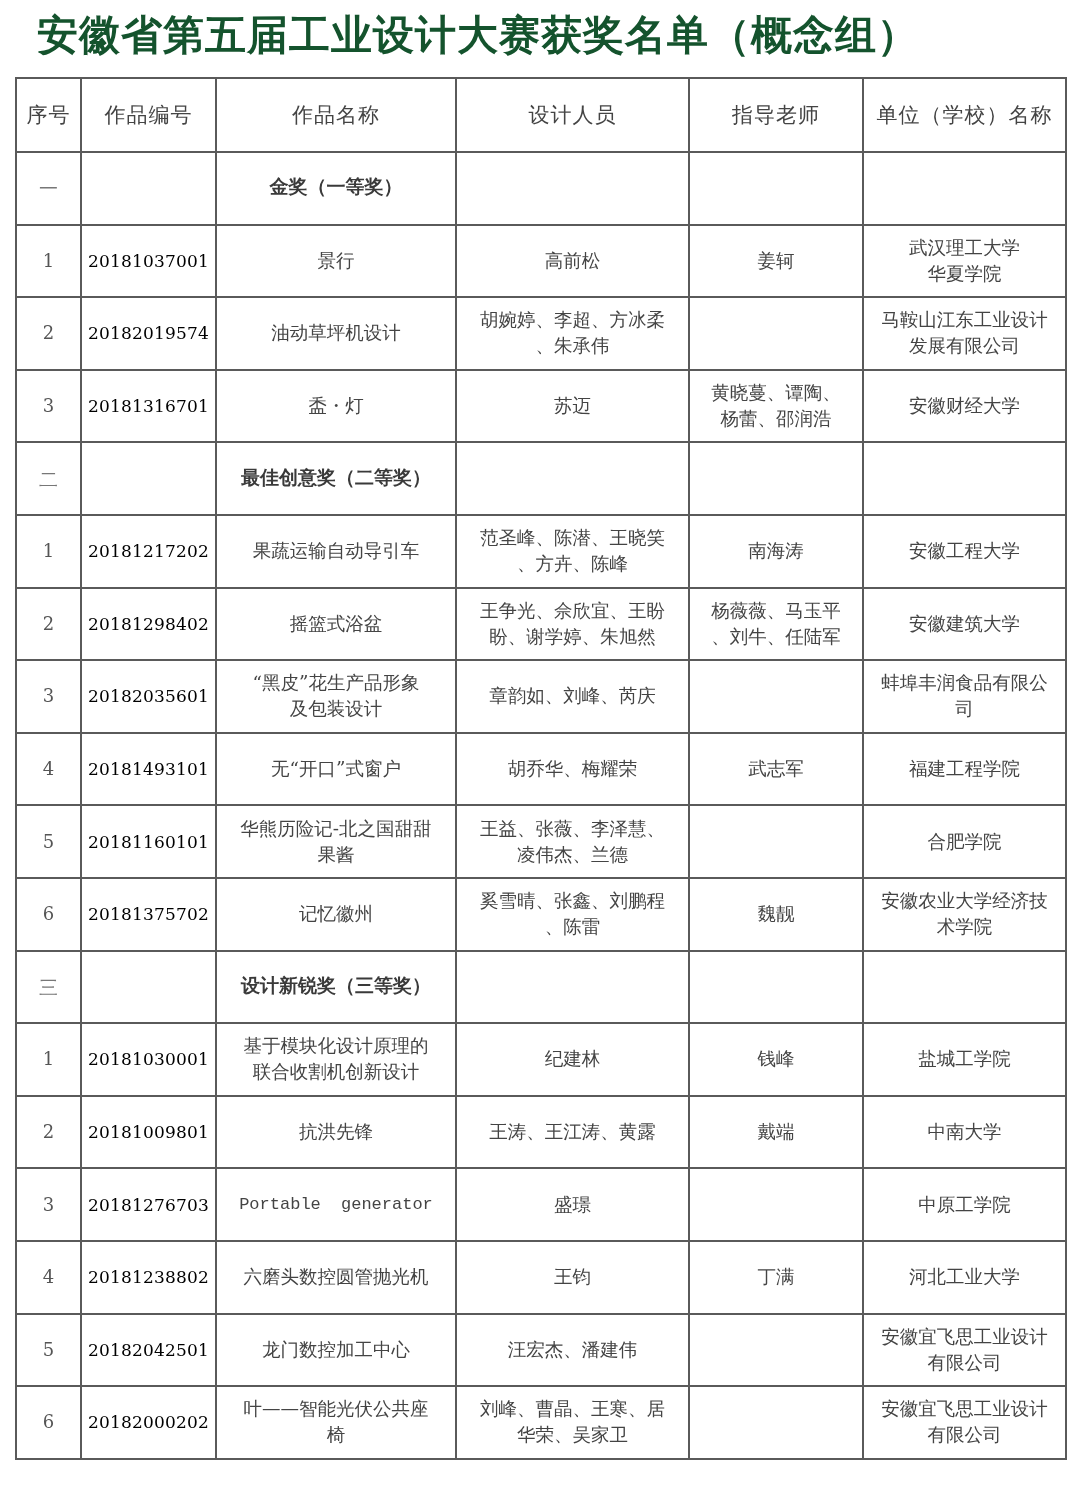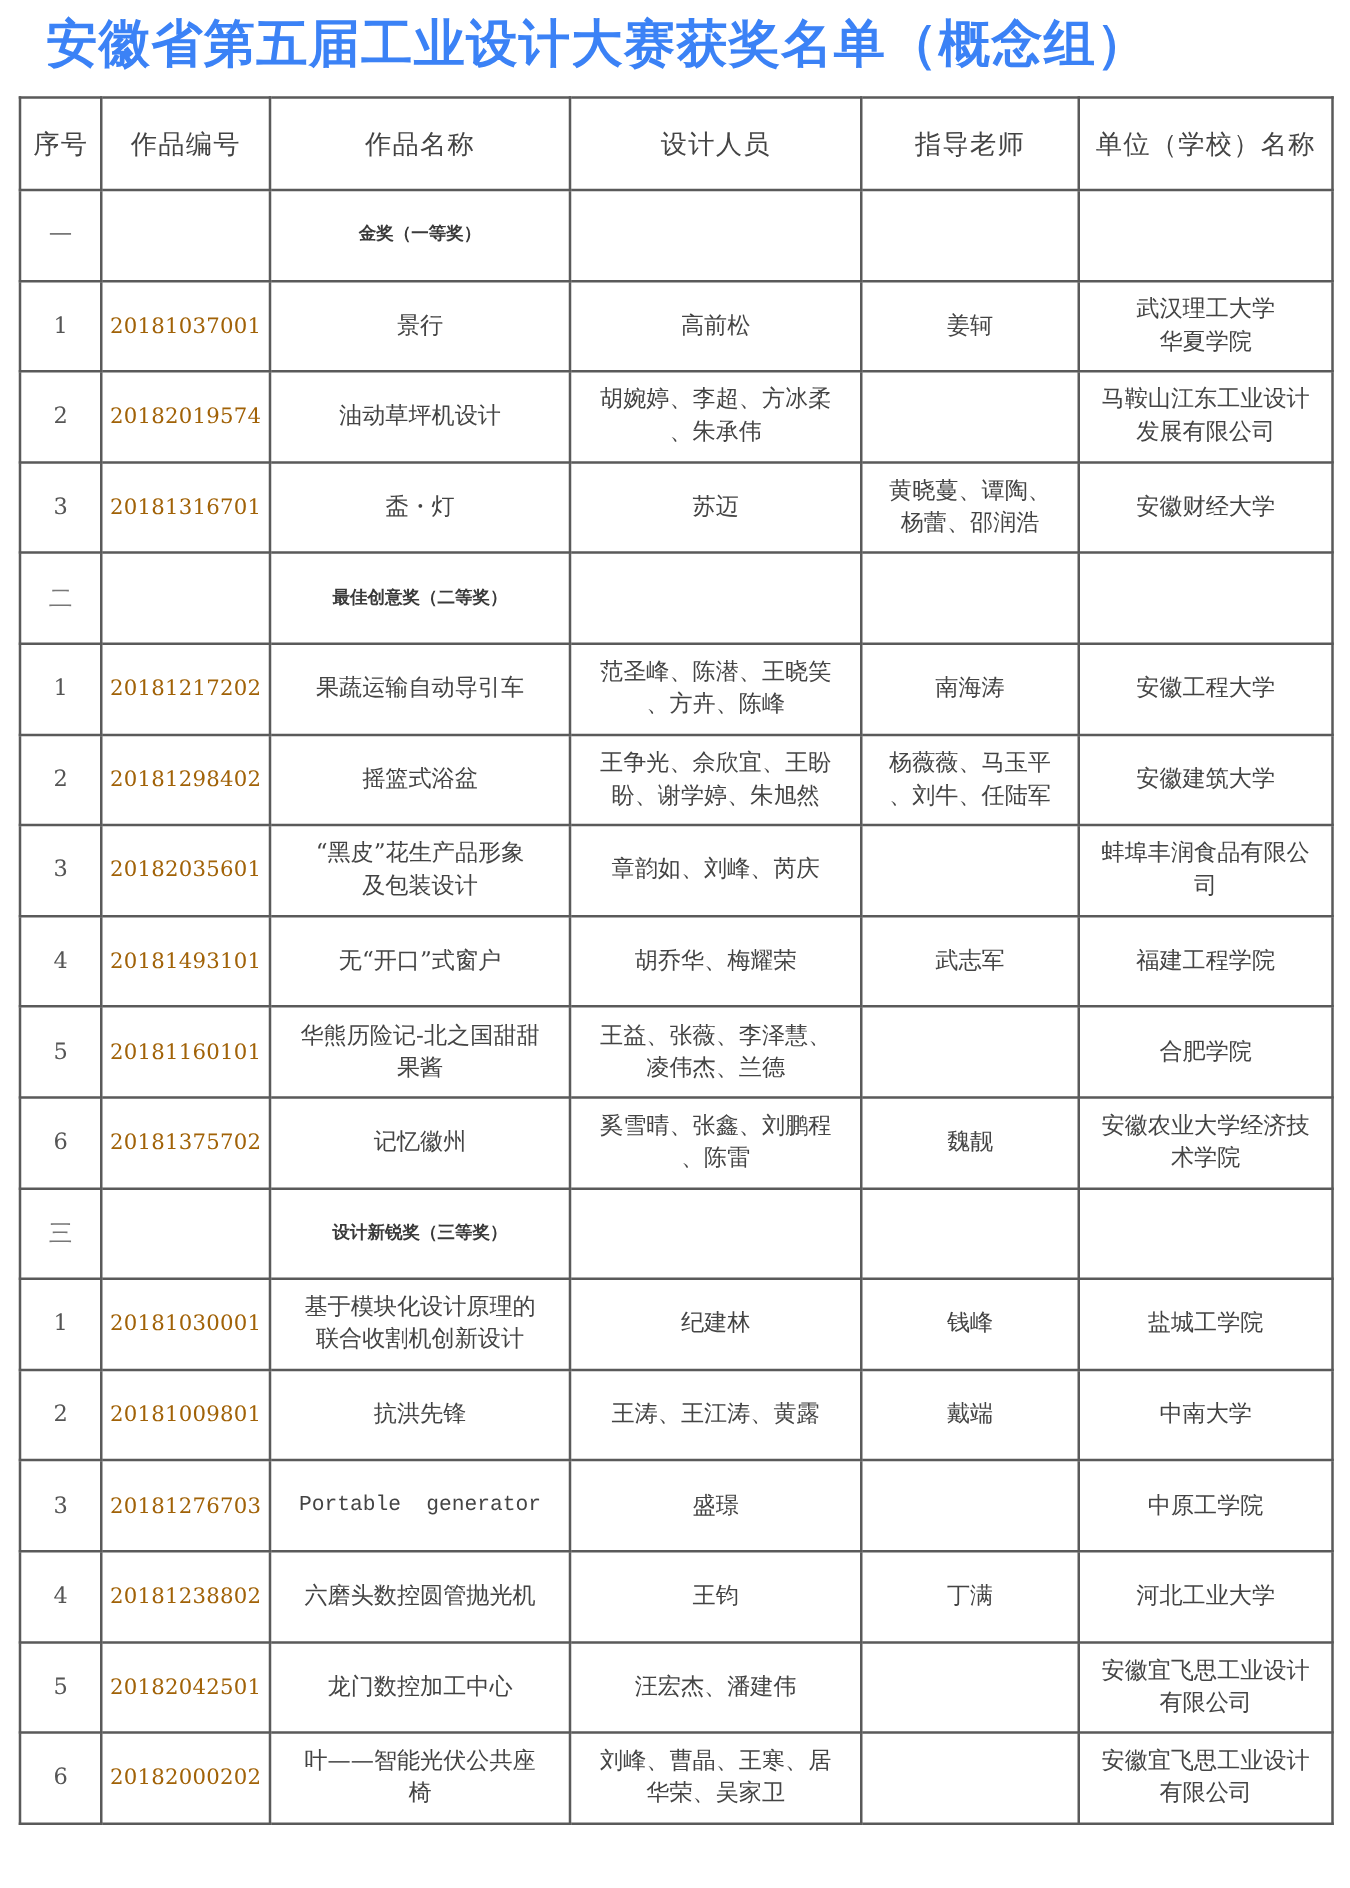--- a/index.html
+++ b/index.html
@@ -18,21 +18,21 @@
     .title {
       position: absolute;
       left: 0;
       top: 6px;
       width: 956px;
       text-align: center;
       font-family: "DejaVu Sans", "Liberation Sans", sans-serif;
       font-weight: bold;
       font-size: 41px;
       letter-spacing: 1px;
-      color: #3b82f6;
+      color: #14532d;
       line-height: 58px;
     }
     table.award-table {
       position: absolute;
       left: 15px;
       top: 77px;
       width: 1050px;
       border-collapse: collapse;
       table-layout: fixed;
       border: 2.5px solid #555;
@@ -67,27 +67,27 @@
     }
     .award-table td.num {
       font-family: "DejaVu Serif", "Liberation Serif", serif;
       font-size: 18px;
       color: #555;
     }
     .award-table td.code {
       font-family: "DejaVu Serif", "Liberation Serif", serif;
       font-size: 17px;
       letter-spacing: 0.2px;
-      color: #a16207;
+      color: #000000;
       margin-left: 12px;
     }
     .award-table td.cat-label {
       font-family: Liberation Mono, monospace;
       font-weight: bold;
-      font-size: 14px;
+      font-size: 19px;
       color: #3a3a3a;
     }
     .award-table td.cat-seq {
       font-size: 19px;
       color: #777;
     }
     .award-table td.mono {
       font-family: Liberation Mono, monospace;
       font-size: 17px;
       word-spacing: 10px;

